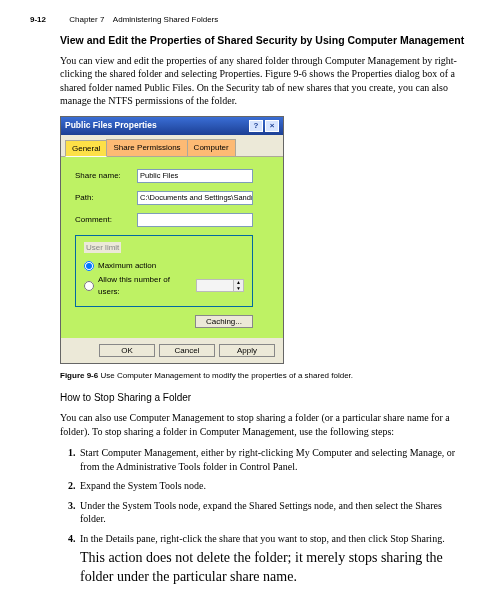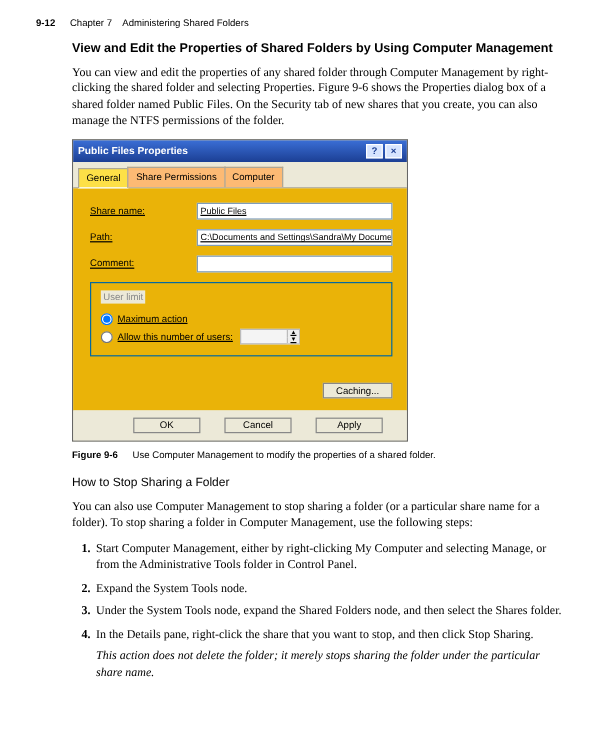--- a/index.html
+++ b/index.html
@@ -12,21 +12,21 @@
       color: #000;
       padding: 14px 30px 14px 30px;
       line-height: 1.4;
       position: relative;
     }
     .page-header {
       font-family: Arial, sans-serif;
       font-size: 8px;
       margin-bottom: 8px;
     }
-    .page-header .pnum { font-weight: bold; margin-right: 10px; }
+    .page-header .pnum { font-weight: bold; margin-right: 21px; }
     .section-heading {
       font-family: Arial, sans-serif;
       font-weight: bold;
       font-size: 10.5px;
       margin: 6px 0 6px 30px;
     }
     .body-para {
       margin: 0 0 8px 30px;
       font-size: 10px;
       line-height: 1.35;
@@ -35,43 +35,42 @@
       font-family: Arial, sans-serif;
       font-weight: normal;
       font-size: 10px;
       margin: 10px 0 6px 30px;
     }
     .fig-caption {
       font-family: Arial, sans-serif;
       font-size: 8px;
       margin: 6px 0 8px 30px;
     }
-    .fig-caption .fignum { font-weight: bold; margin-right: 10px; }
+    .fig-caption .fignum { font-weight: bold; margin-right: 0; }
     ol.steps {
       margin: 0 0 0 48px;
       padding: 0;
       font-size: 10px;
       line-height: 1.35;
     }
     ol.steps li {
       margin-bottom: 6px;
       padding-left: 2px;
     }
     ol.steps li::marker { font-weight: bold; }
     .step-followup {
       margin: 4px 0 0 0;
-      font-size: 10px;
-      font-style: italic;
+      font-size: 14px;
     }
     
     .dialog-wrap {
       margin: 4px 0 4px 30px;
     }
     .dialog {
-      width: 280px;
+      width: 224px;
       border: 1px solid #666;
       background: #ece9d8;
       font-family: Tahoma, Arial, sans-serif;
       font-size: 8px;
     }
     .titlebar {
       background: linear-gradient(#3a6ed5, #1c3f94);
       color: #fff;
       padding: 3px 4px;
       display: flex;
@@ -106,44 +105,42 @@
       font-size: 8px;
       margin-right: -1px;
       position: relative;
     }
     .tab.active {
       background: #fde047;
       top: 1px;
       border-bottom: 1px solid #fcfcfa;
     }
     .dialog-body {
-      background: #eab308;
-      padding: 12px 12px 10px 14px;
-      text-decoration: underline;
+      background: #bef264;
+      padding: 12px 30px 10px 14px;
     }
     .form-row {
       display: flex;
       align-items: center;
       margin-bottom: 8px;
     }
     .form-label {
       width: 62px;
       font-size: 8px;
     }
     .form-input {
       flex: 1;
       height: 14px;
       border: 1px solid #7f9db9;
       background: #fff;
       font-size: 7.5px;
       padding: 0 2px;
       line-height: 12px;
       overflow: hidden;
       white-space: nowrap;
-      margin-left: 27px;
     }
     .fieldset {
       border: 1px solid #0369a1;
       padding: 6px 8px 6px 8px;
       margin-top: 4px;
     }
     .fieldset-legend {
       font-size: 8px;
       color: #888;
       margin-top: -11px;
@@ -181,51 +178,51 @@
       flex-direction: column;
     }
     .spinner-btns span {
       flex: 1;
       border-left: 1px solid #bbb;
       font-size: 5px;
       line-height: 5px;
       text-align: center;
       background: #eee;
     }
-    .caching-row { text-align: right; margin-top: 22px; }
+    .caching-row { text-align: right; margin-top: 8px; }
     .win-btn {
       border: 1px solid #888;
       background: #ece9d8;
       font-size: 8px;
       padding: 1px 10px;
       cursor: default;
       min-width: 52px;
     }
     .dialog-footer {
-      padding: 6px 20px;
+      padding: 6px 8px;
       text-align: right;
       border-top: 0;
       background: #ece9d8;
       display: flex;
       justify-content: flex-end;
-      gap: 20px;
+      gap: 4px;
     }
     .dialog-footer .win-btn { min-width: 56px; }
   </style>
 </head>
 <body>
 
 <div class="page-header">
   <span class="pnum">9-12</span>
   <span>Chapter 7</span>
   <span>&nbsp;&nbsp;</span>
   <span>Administering Shared Folders</span>
 </div>
 
-<div class="section-heading">View and Edit the Properties of Shared Folders by Using Computer Management</div>
+<div class="section-heading">View and Edit the Properties of Shared Security by Using Computer Management</div>
 <p class="body-para">You can view and edit the properties of any shared folder through Computer Management by right-clicking the shared folder and selecting Properties. Figure 9-6 shows the Properties dialog box of a shared folder named Public Files. On the Security tab of new shares that you create, you can also manage the NTFS permissions of the folder.</p>
 
 <div class="dialog-wrap">
   <div class="dialog">
     <div class="titlebar">
       <span>Public Files Properties</span>
       <div class="titlebar-btns">
         <div class="titlebar-btn">?</div>
         <div class="titlebar-btn">×</div>
       </div>
@@ -282,18 +279,18 @@
   <span class="fignum">Figure 9-6</span>
   <span>Use Computer Management to modify the properties of a shared folder.</span>
 </div>
 
 <div class="sub-heading">How to Stop Sharing a Folder</div>
 <p class="body-para">You can also use Computer Management to stop sharing a folder (or a particular share name for a folder). To stop sharing a folder in Computer Management, use the following steps:</p>
 
 <ol class="steps">
   <li>Start Computer Management, either by right-clicking My Computer and selecting Manage, or from the Administrative Tools folder in Control Panel.</li>
   <li>Expand the System Tools node.</li>
-  <li>Under the System Tools node, expand the Shared Folders node, and then select the Shares folder.</li>
+  <li>Under the System Tools node, expand the Shared Settings node, and then select the Shares folder.</li>
   <li>
     <span>In the Details pane, right-click the share that you want to stop, and then click Stop Sharing.</span>
     <p class="step-followup">This action does not delete the folder; it merely stops sharing the folder under the particular share name.</p>
   </li>
 </ol>
 
 </body></html>

